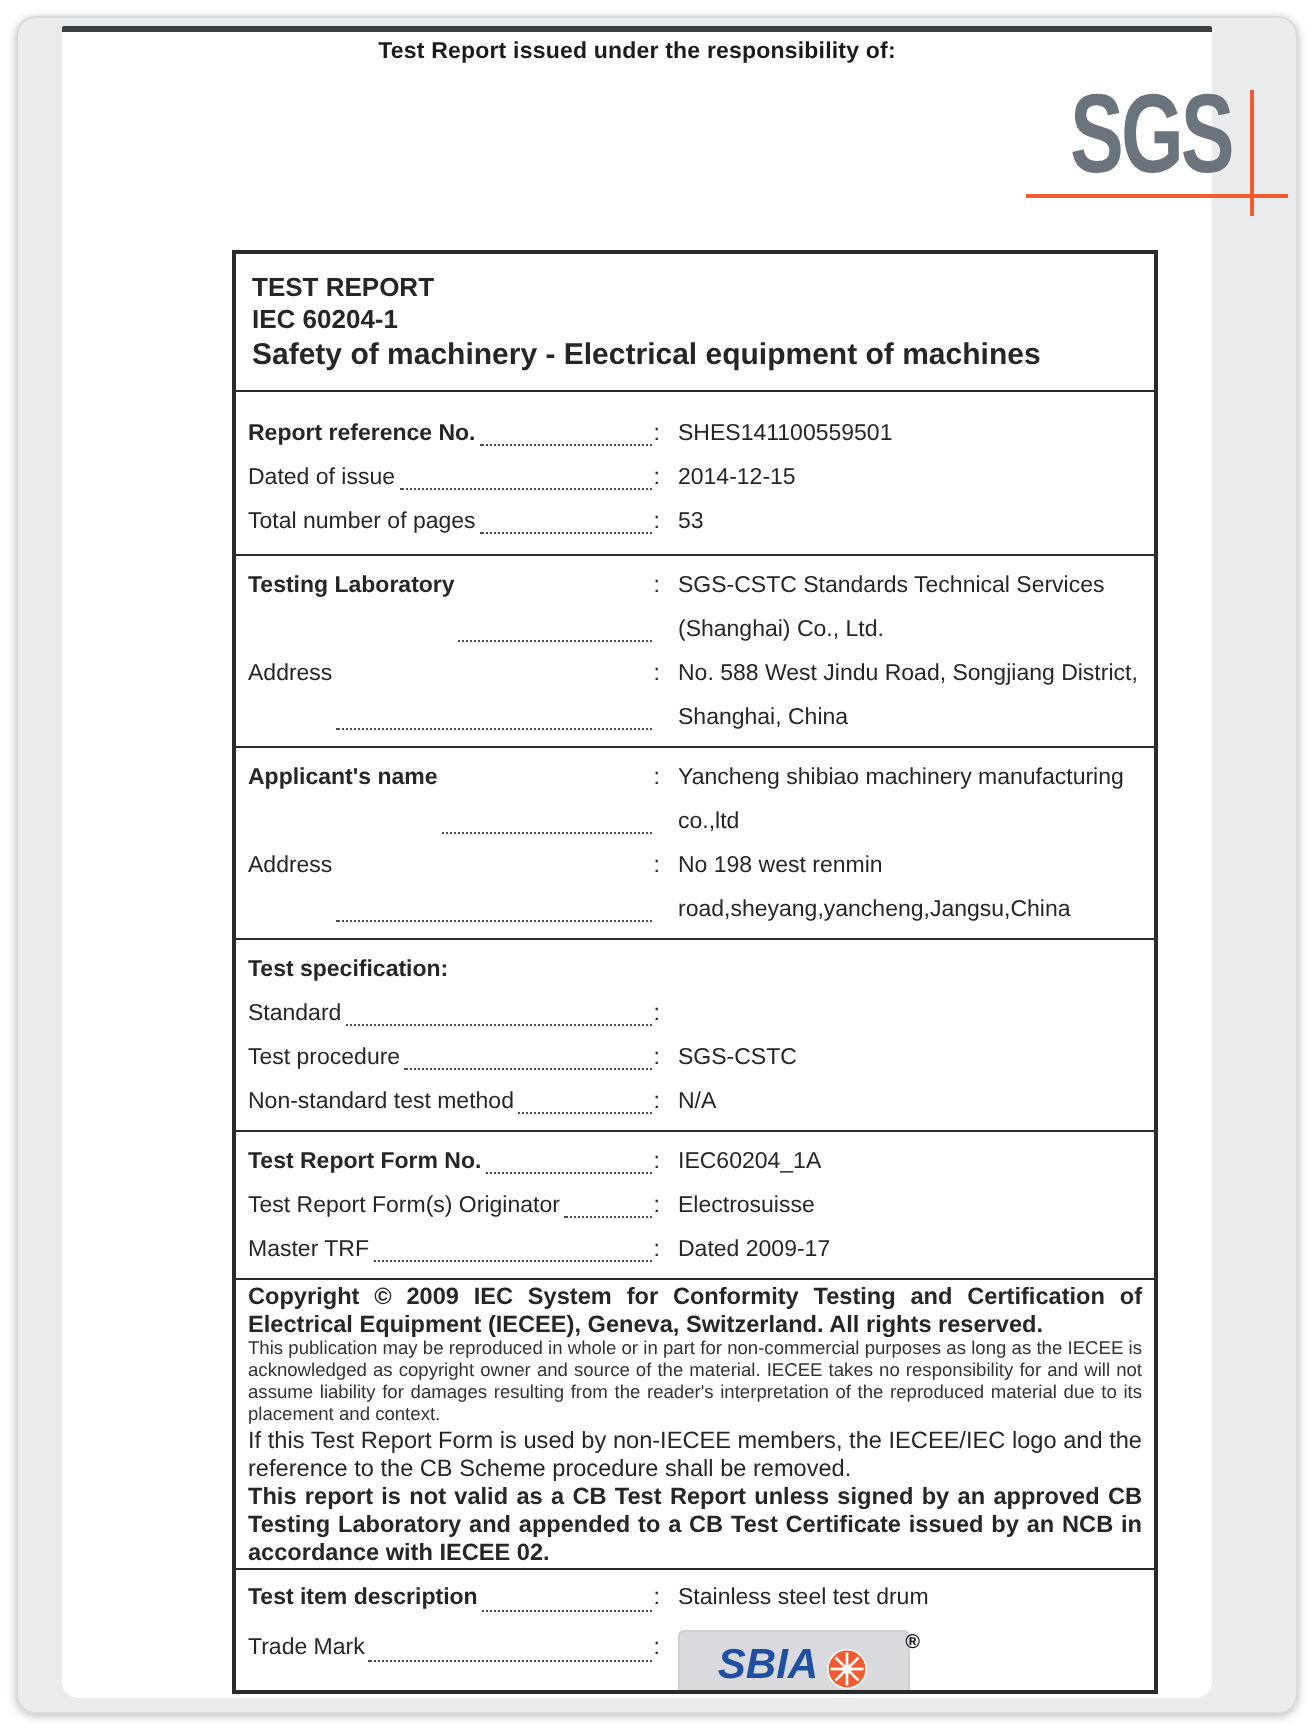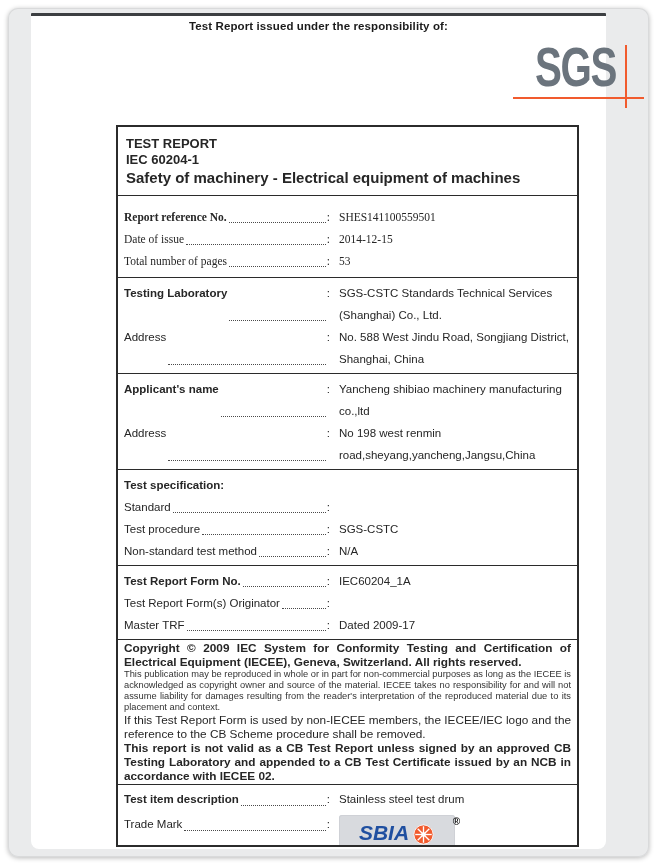--- a/index.html
+++ b/index.html
@@ -47,21 +47,21 @@
     border:2px solid var(--border-dark);box-sizing:border-box;overflow:hidden;
     background:#fff;
   }
   .tbl-header{
     padding:9px 8px 8px;border-bottom:1.5px solid var(--border-dark);
   }
   .tbl-header .h-sm{font-size:13px;font-weight:bold;line-height:16px;}
   .tbl-header .h-lg{font-size:15px;font-weight:bold;line-height:19px;}
 
   .section{border-top:1.5px solid var(--border-dark);padding:4px 6px 3px;}
-  .section.first{border-top:none;padding-top:10px;padding-bottom:5px;font-family:Liberation Serif, serif;}
+  .section.first{border-top:none;padding-top:10px;padding-bottom:5px;}
   .section.cp{padding:1px 6px;}
   .section.last{padding-top:3px;}
 
   .row{display:flex;line-height:22px;font-size:11.5px;color:var(--ink);}
   .section.first .row{line-height:22px;}
   .section.last .row{line-height:23px;margin-bottom:2px;}
   .cell-l{width:206px;flex:none;display:flex;align-items:stretch;}
   .lbl{white-space:nowrap;}
   .lbl.bold{font-weight:bold;}
   .dots{flex:1;min-width:6px;border-bottom:1.6px dotted #4a4a4a;margin:0 1px 5px 2px;}
@@ -112,21 +112,21 @@
             <div class="row">
               <div class="cell-l">
                 <span class="lbl bold">Report reference No.</span>
                 <span class="dots"></span>
                 <span class="colon">:</span>
               </div>
               <div class="cell-v"><span>SHES141100559501</span></div>
             </div>
             <div class="row">
               <div class="cell-l">
-                <span class="lbl">Date of issue</span>
+                <span class="lbl">Dated of issue</span>
                 <span class="dots"></span>
                 <span class="colon">:</span>
               </div>
               <div class="cell-v"><span>2014-12-15</span></div>
             </div>
             <div class="row">
               <div class="cell-l">
                 <span class="lbl">Total number of pages</span>
                 <span class="dots"></span>
                 <span class="colon">:</span>
@@ -208,20 +208,21 @@
                 <span class="colon">:</span>
               </div>
               <div class="cell-v"><span>IEC60204_1A</span></div>
             </div>
             <div class="row">
               <div class="cell-l">
                 <span class="lbl">Test Report Form(s) Originator</span>
                 <span class="dots"></span>
                 <span class="colon">:</span>
               </div>
+              <div class="cell-v"><span>Electrosuisse</span></div>
             </div>
             <div class="row">
               <div class="cell-l">
                 <span class="lbl">Master TRF</span>
                 <span class="dots"></span>
                 <span class="colon">:</span>
               </div>
               <div class="cell-v"><span>Dated 2009-17</span></div>
             </div>
           </div>

